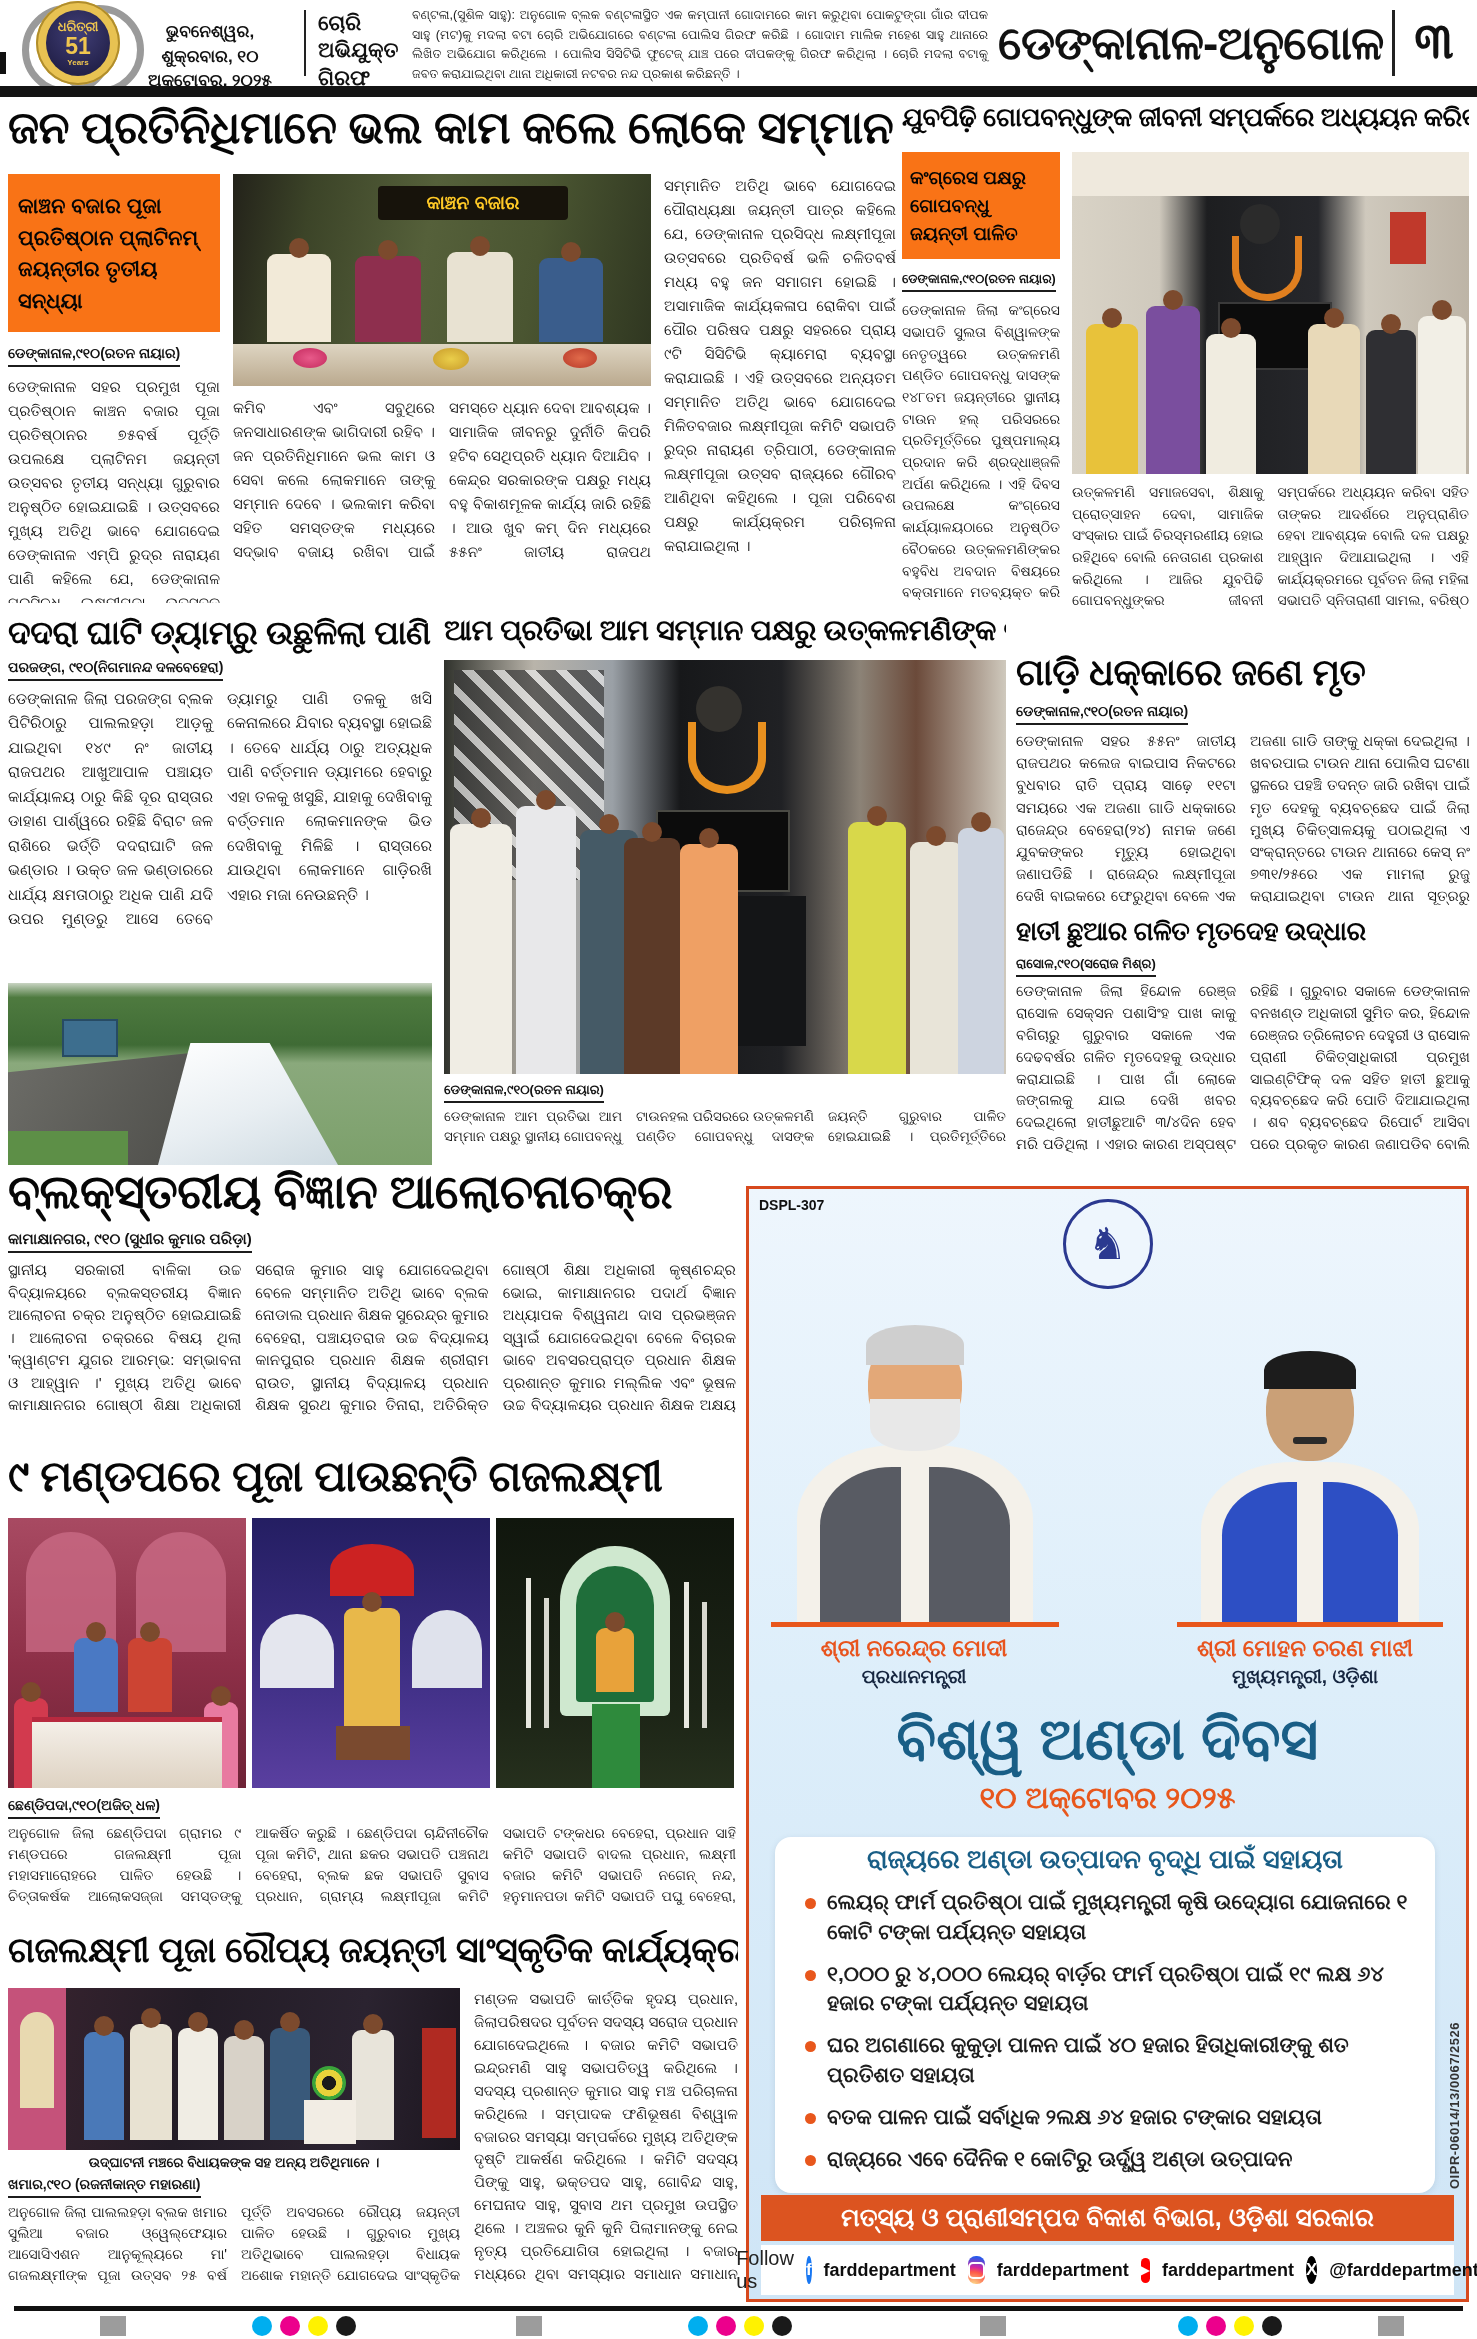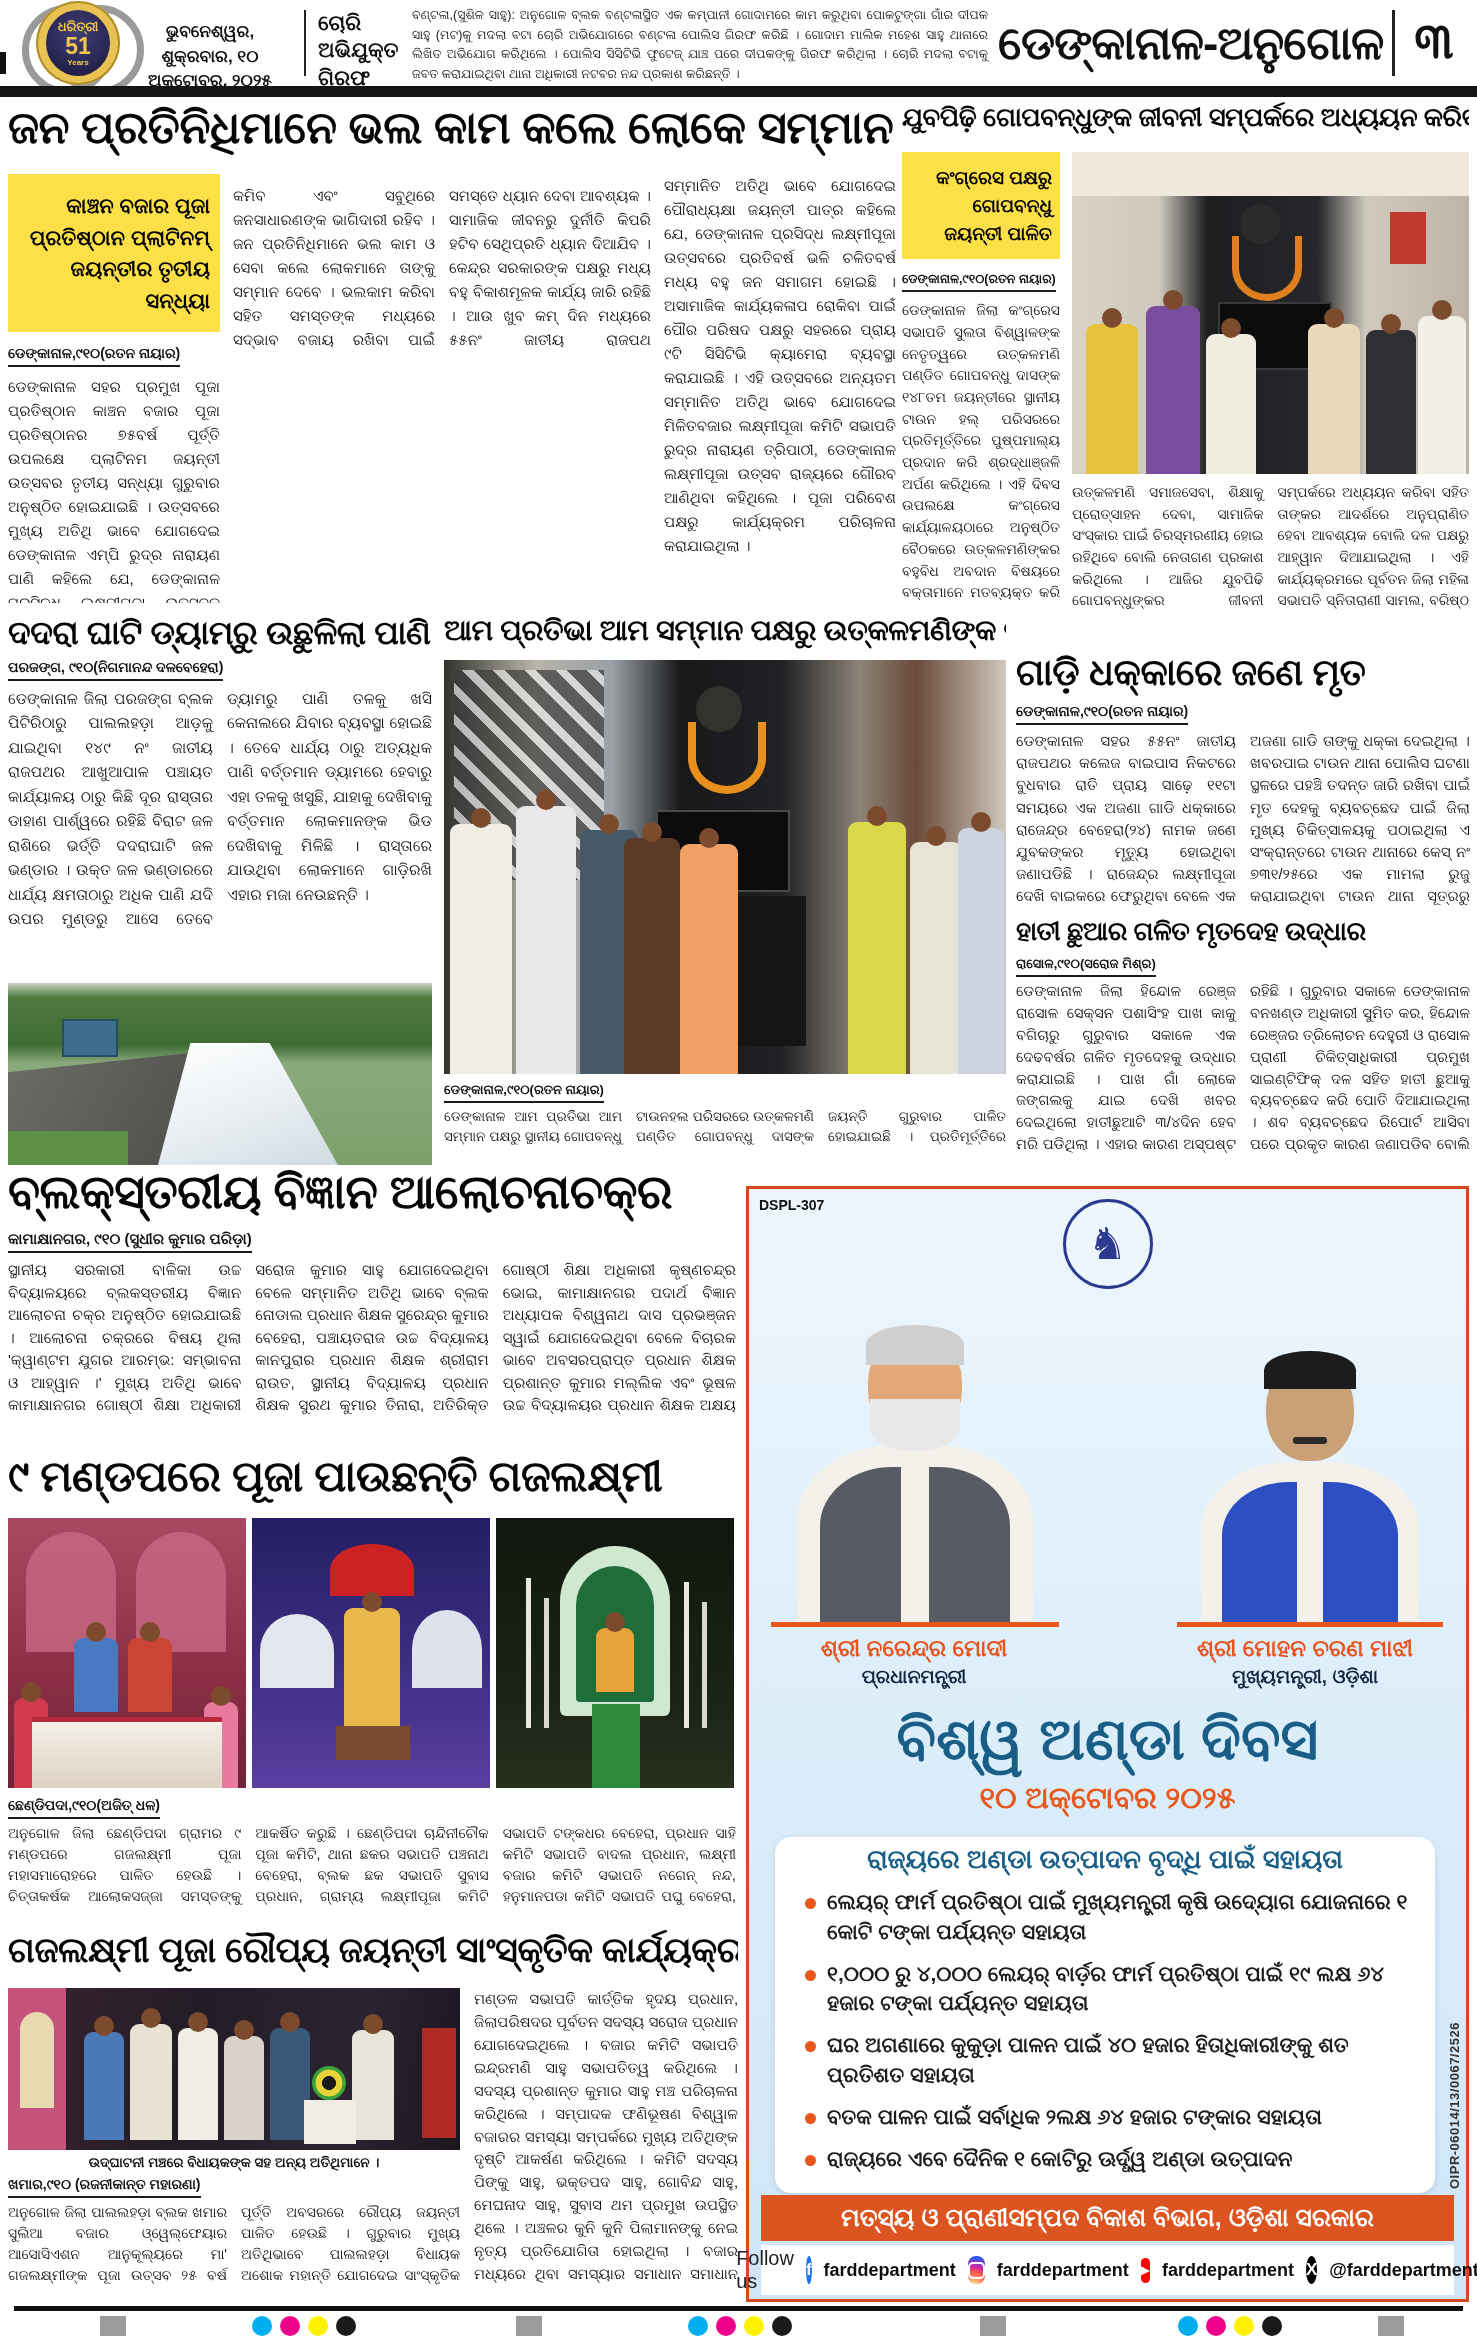--- a/index.html
+++ b/index.html
@@ -25,21 +25,21 @@
      display:flex;flex-direction:column;align-items:center;justify-content:center;color:#f0c64f;}
   .badge-name{font-size:13px;font-weight:800;}
   .badge-51{font-size:23px;font-weight:700;line-height:1;}
   .badge-years{font-size:8px;font-weight:700;}
   
   .headline{font-weight:800;color:#060606;white-space:nowrap;overflow:hidden;letter-spacing:-0.5px;}
   .byline{display:inline-block;font-weight:700;font-size:14px;border-bottom:2px solid #1c1c1c;padding-bottom:3px;}
   .bodytext{font-size:15.3px;line-height:1.6;text-align:justify;overflow:hidden;color:#101010;}
   .cols2{column-count:2;column-gap:14px;}
   .cols3{column-count:3;column-gap:14px;}
-  .subhead-box{background:#fde047;font-weight:800;text-align:right;line-height:1.5;color:#050505;}
+  .subhead-box{background:#f97316;font-weight:800;text-align:left;line-height:1.5;color:#050505;}
   .photo{position:relative;overflow:hidden;background:#8a8a84;}
   .pr{position:absolute;border-radius:9px 9px 0 0;}
   .pr::before{content:"";position:absolute;top:-16px;left:50%;transform:translateX(-50%);
       width:20px;height:20px;border-radius:50%;background:#7c4a2d;}
   .caption{font-size:13.5px;font-weight:600;text-align:center;}
   
   .ad{border:3px solid #d7491d;background:linear-gradient(180deg,#eef6fd 0%,#ddeefa 45%,#cfe5f6 100%);}
   .ad-code{font-size:14px;font-weight:800;color:#101010;}
   .emblem{width:84px;height:84px;border:3px solid #2b3990;border-radius:50%;background:#eef6fd;
           display:flex;align-items:center;justify-content:center;box-shadow:0 0 0 2px #eef6fd inset;}
@@ -106,20 +106,31 @@
 
   <section class="abs" style="left:8px;top:102px;width:888px;height:506px;overflow:hidden;">
     <div class="headline" style="font-size:45px;height:60px;">ଜନ ପ୍ରତିନିଧିମାନେ ଭଲ କାମ କଲେ ଲୋକେ ସମ୍ମାନ ଦେବେ</div>
     <div style="display:flex;gap:13px;margin-top:12px;">
       <div style="width:212px;flex:none;">
         <div class="subhead-box" style="font-size:21px;padding:16px 10px;">କାଞ୍ଚନ ବଜାର ପୂଜା ପ୍ରତିଷ୍ଠାନ ପ୍ଲାଟିନମ୍ ଜୟନ୍ତୀର ତୃତୀୟ ସନ୍ଧ୍ୟା</div>
         <div style="margin-top:12px;"><span class="byline">ଡେଙ୍କାନାଳ,୯୧୦(ରତନ ନାୟାର)</span></div>
         <div class="bodytext" style="height:228px;margin-top:8px;font-size:15px;">ଡେଙ୍କାନାଳ ସହର ପ୍ରମୁଖ ପୂଜା ପ୍ରତିଷ୍ଠାନ କାଞ୍ଚନ ବଜାର ପୂଜା ପ୍ରତିଷ୍ଠାନର ୭୫ବର୍ଷ ପୂର୍ତ୍ତି ଉପଲକ୍ଷେ ପ୍ଲାଟିନମ ଜୟନ୍ତୀ ଉତ୍ସବର ତୃତୀୟ ସନ୍ଧ୍ୟା ଗୁରୁବାର ଅନୁଷ୍ଠିତ ହୋଇଯାଇଛି । ଉତ୍ସବରେ ମୁଖ୍ୟ ଅତିଥି ଭାବେ ଯୋଗଦେଇ ଡେଙ୍କାନାଳ ଏମ୍‌ପି ରୁଦ୍ର ନାରାୟଣ ପାଣି କହିଲେ ଯେ, ଡେଙ୍କାନାଳ ପ୍ରସିଦ୍ଧ ଲକ୍ଷ୍ମୀପୂଜା ଉତ୍ସବକୁ ମୋହନ ସରକାର ରାଜ୍ୟସ୍ତରୀୟ ମାନ୍ୟତା ପ୍ରଦାନ କରିଛନ୍ତି । ରାଜ୍ୟ ସରକାର ବିକାଶର କାର୍ଯ୍ୟ ଜାରି ରଖିଛନ୍ତି । ବିକାଶ ହେବ, ଦୁର୍ନୀତି</div>
       </div>
       <div style="width:418px;flex:none;">
+        <div class="photo" style="width:418px;height:212px;background:linear-gradient(100deg,#23221a 0%,#3c4428 18%,#55603a 45%,#4a5531 70%,#2e3520 100%);">
+          <div class="abs" style="left:145px;top:12px;width:190px;height:34px;background:#17130b;border-radius:4px;display:flex;align-items:center;justify-content:center;color:#ffc926;font-weight:800;font-size:19px;">କାଞ୍ଚନ ବଜାର</div>
+          <div class="pr" style="left:34px;bottom:44px;width:64px;height:88px;background:#f2ead8;"></div>
+          <div class="pr" style="left:122px;bottom:44px;width:66px;height:86px;background:#8e2f4e;"></div>
+          <div class="pr" style="left:214px;bottom:44px;width:66px;height:90px;background:#e8e2d2;"></div>
+          <div class="pr" style="left:306px;bottom:44px;width:64px;height:84px;background:#3a5d8c;"></div>
+          <div class="abs" style="left:0;bottom:0;width:100%;height:42px;background:linear-gradient(#ded5c2,#baa98e);"></div>
+          <div class="abs" style="left:60px;bottom:18px;width:34px;height:20px;border-radius:50%;background:radial-gradient(#e85a8a,#c42a5e);"></div>
+          <div class="abs" style="left:200px;bottom:16px;width:36px;height:22px;border-radius:50%;background:radial-gradient(#eace4a,#c89a2a);"></div>
+          <div class="abs" style="left:330px;bottom:18px;width:34px;height:20px;border-radius:50%;background:radial-gradient(#e06a4a,#b83a2a);"></div>
+        </div>
         <div class="bodytext cols2" style="height:186px;margin-top:10px;font-size:15px;">କମିବ ଏବଂ ସବୁଥିରେ ଜନସାଧାରଣଙ୍କ ଭାଗିଦାରୀ ରହିବ । ଜନ ପ୍ରତିନିଧିମାନେ ଭଲ କାମ ଓ ସେବା କଲେ ଲୋକମାନେ ତାଙ୍କୁ ସମ୍ମାନ ଦେବେ । ଭଲକାମ କରିବା ସହିତ ସମସ୍ତଙ୍କ ମଧ୍ୟରେ ସଦ୍‌ଭାବ ବଜାୟ ରଖିବା ପାଇଁ ସମସ୍ତେ ଧ୍ୟାନ ଦେବା ଆବଶ୍ୟକ । ସାମାଜିକ ଜୀବନରୁ ଦୁର୍ନୀତି କିପରି ହଟିବ ସେଥିପ୍ରତି ଧ୍ୟାନ ଦିଆଯିବ । କେନ୍ଦ୍ର ସରକାରଙ୍କ ପକ୍ଷରୁ ମଧ୍ୟ ବହୁ ବିକାଶମୂଳକ କାର୍ଯ୍ୟ ଜାରି ରହିଛି । ଆଉ ଖୁବ କମ୍ ଦିନ ମଧ୍ୟରେ ୫୫ନଂ ଜାତୀୟ ରାଜପଥ ଉନ୍ନତୀକରଣ କାର୍ଯ୍ୟ ଶେଷ ହେବ । ଏଥିସହିତ ବ୍ରାହ୍ମଣୀ ନଦୀକୁ ଚିରସ୍ରୋତା କରାଯାଇ ସମଳ ବ୍ୟାରେଜ ଠାରେ ବଙ୍ଗୋପସାଗର ପର୍ଯ୍ୟନ୍ତ ଜଳପଥ କରାଯିବା ପାଇଁ ପ୍ରକ୍ରିୟା ଜାରି ରହିଛି ବୋଲି ଏମ୍‌ପି କହିଥିଲେ ।</div>
       </div>
       <div style="flex:1;">
         <div class="bodytext" style="height:412px;font-size:15px;">ସମ୍ମାନିତ ଅତିଥି ଭାବେ ଯୋଗଦେଇ ପୌରାଧ୍ୟକ୍ଷା ଜୟନ୍ତୀ ପାତ୍ର କହିଲେ ଯେ, ଡେଙ୍କାନାଳ ପ୍ରସିଦ୍ଧ ଲକ୍ଷ୍ମୀପୂଜା ଉତ୍ସବରେ ପ୍ରତିବର୍ଷ ଭଳି ଚଳିତବର୍ଷ ମଧ୍ୟ ବହୁ ଜନ ସମାଗମ ହୋଇଛି । ଅସାମାଜିକ କାର୍ଯ୍ୟକଳାପ ରୋକିବା ପାଇଁ ପୌର ପରିଷଦ ପକ୍ଷରୁ ସହରରେ ପ୍ରାୟ ୯ଟି ସିସିଟିଭି କ୍ୟାମେରା ବ୍ୟବସ୍ଥା କରାଯାଇଛି । ଏହି ଉତ୍ସବରେ ଅନ୍ୟତମ ସମ୍ମାନିତ ଅତିଥି ଭାବେ ଯୋଗଦେଇ ମିଳିତବଜାର ଲକ୍ଷ୍ମୀପୂଜା କମିଟି ସଭାପତି ରୁଦ୍ର ନାରାୟଣ ତ୍ରିପାଠୀ, ଡେଙ୍କାନାଳ ଲକ୍ଷ୍ମୀପୂଜା ଉତ୍ସବ ରାଜ୍ୟରେ ଗୌରବ ଆଣିଥିବା କହିଥିଲେ । ପୂଜା ପରିବେଶ ପକ୍ଷରୁ କାର୍ଯ୍ୟକ୍ରମ ପରିଚାଳନା କରାଯାଇଥିଲା ।</div>
       </div>
     </div>
   </section>
 
   <section class="abs" style="left:902px;top:102px;width:567px;height:548px;overflow:hidden;">
     <div class="headline" style="font-size:26px;height:46px;">ଯୁବପିଢ଼ି ଗୋପବନ୍ଧୁଙ୍କ ଜୀବନୀ ସମ୍ପର୍କରେ ଅଧ୍ୟୟନ କରିବା ଉଚିତ</div>

